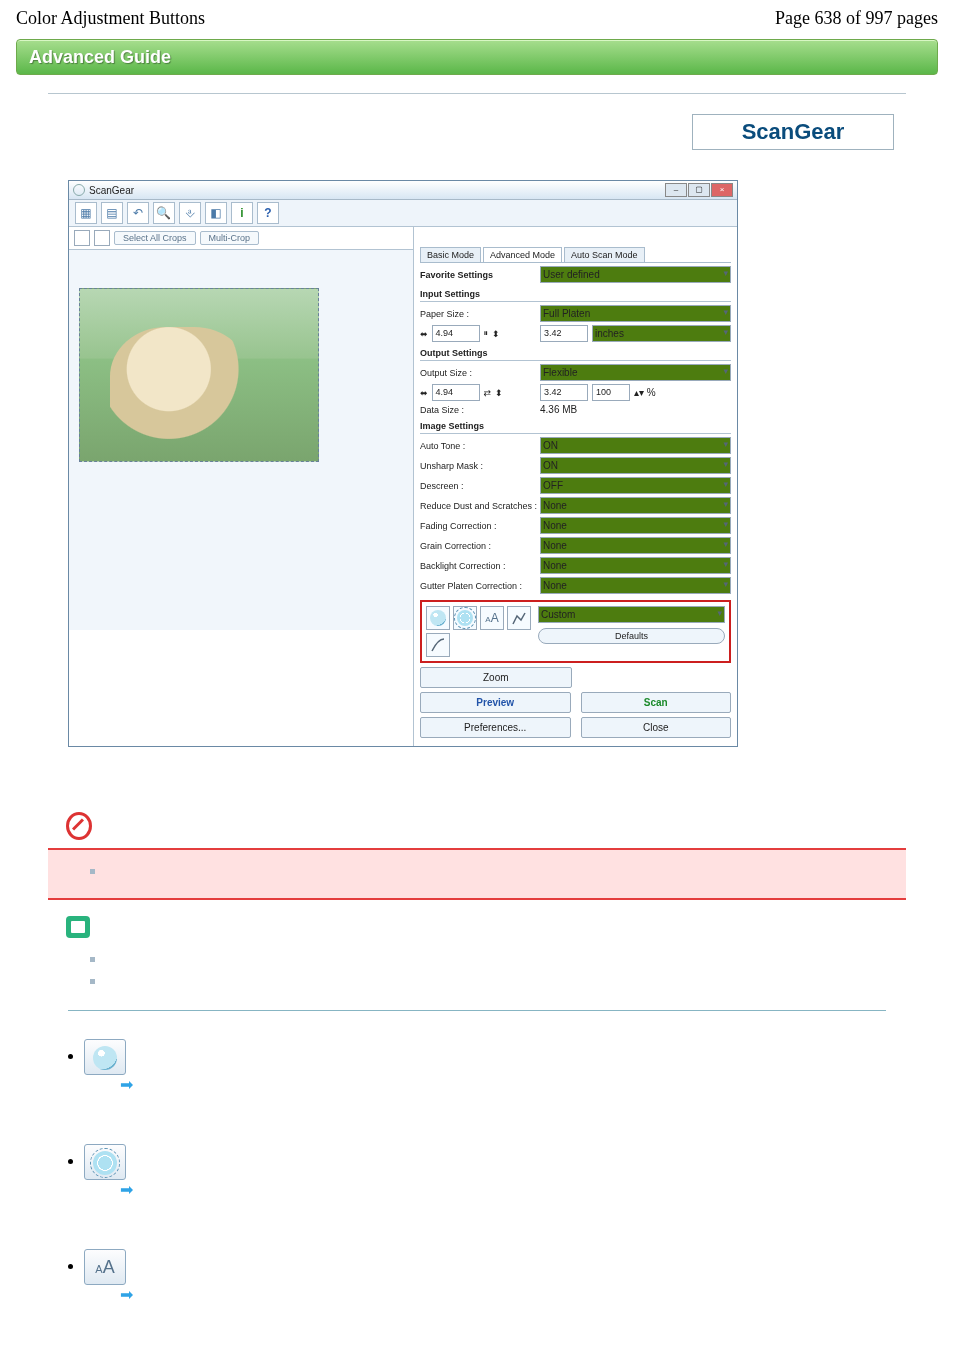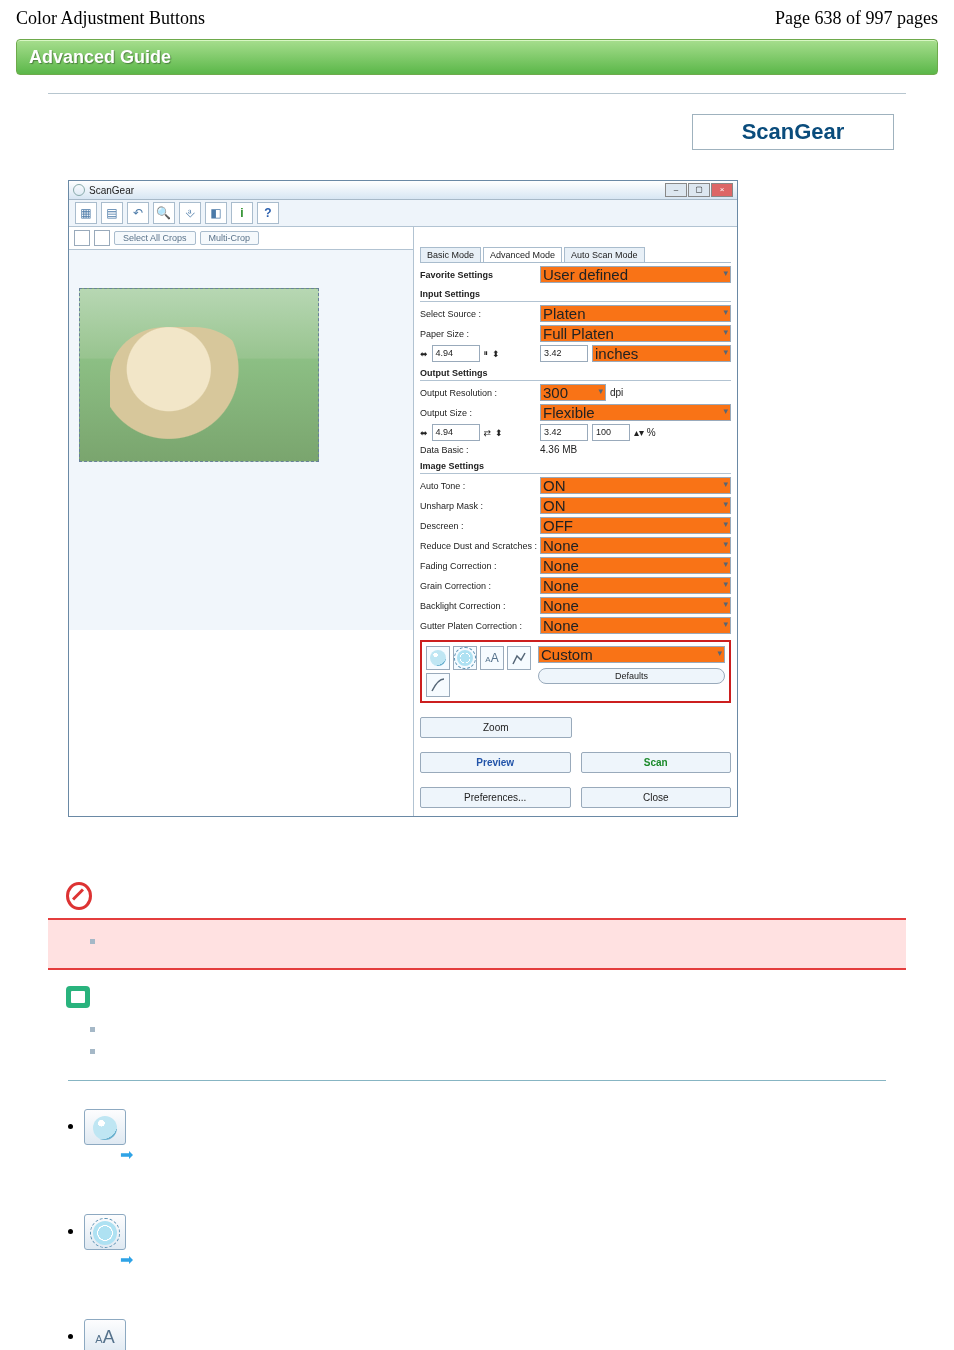--- a/index.html
+++ b/index.html
@@ -80,31 +80,31 @@
   .ss-canvas {height:380px;background:#f1f6fb;position:relative}
   .photo {position:absolute;top:38px;left:10px;width:238px;height:172px;border:1px dashed #69819a;background:linear-gradient( #b7d7b3,#98c48f 40%, #8cbf84 41%, #7aa56e);}
   .dog {position:absolute;left:30px;top:38px;width:140px;height:124px;background:radial-gradient(circle at 42% 34%, #f2e6c8 0 36%, #d7c79b 37% 60%, rgba(0,0,0,0) 61%);border-radius:40% 40% 30% 30%}
   .ss-right {flex:1;padding:20px 6px 8px 6px}
   .tabs {display:flex;border-bottom:1px solid #a9bccd}
   .tabs div{border:1px solid #a9bccd;border-bottom:none;background:#e8f0f7;padding:2px 6px;font-size:9px;margin-right:2px}
   .tabs .act{background:#fff;font-weight:normal}
   .kv {display:flex;align-items:center;margin:3px 0}
   .kv .k{width:120px;font-size:9px}
   .kv .v{flex:1}
-  .sel{border:1px solid #9ab;background:#f97316;font-size:15px;padding:1px 2px;position:relative;height:13px;line-height:13px}
+  .sel{border:1px solid #9ab;background:#4d7c0f;font-size:10px;padding:1px 2px;position:relative;height:13px;line-height:13px}
   .sel:after{content:"▾";position:absolute;right:2px;top:0;color:#567;font-size:9px}
   .secthdr{font-weight:bold;font-size:9px;margin-top:6px;border-bottom:1px solid #b2c3d2;padding-bottom:2px}
   .row2 {display:flex;gap:4px;align-items:center}
   .row2 .box{border:1px solid #9ab;background:#fff;font-size:9px;padding:1px 3px;height:13px;line-height:13px}
   .redout {border:2px solid #cc1f1f;padding:4px;margin-top:6px;display:flex;gap:6px;align-items:flex-start}
   .redout .iconset{display:flex;flex-wrap:wrap;gap:3px;width:106px}
   .redout .iconset .ib{width:22px;height:22px;border:1px solid #9ab;background:#f6fbff;display:flex;align-items:center;justify-content:center;color:#567}
   .redout .right{flex:1}
   .redout .right .sel{margin-bottom:5px}
-  .btnrow{display:flex;gap:10px;margin-top:14px}
+  .btnrow{display:flex;gap:10px;margin-top:4px}
   .btnrow .b{flex:1;border:1px solid #9ab;background:#eef5fb;text-align:center;padding:4px 0;font-size:10px;border-radius:2px}
   .btnrow .pv{color:#2254a9;font-weight:bold}
   .btnrow .sc{color:#1b8a2a;font-weight:bold}
   .dflt-btn{border:1px solid #9ab;background:#eef5fb;text-align:center;padding:2px 0;font-size:9px;border-radius:8px}
 
   
   .sect-icon {width:26px;height:26px;display:inline-flex;align-items:center;justify-content:center;border-radius:4px;margin:6px 0 0 18px}
   .no-entry{width:22px;height:22px;border:3px solid #d33;border-radius:50%;position:relative}
   .no-entry:after{content:"";position:absolute;left:2px;top:8px;width:14px;height:3px;background:#d33;transform:rotate(-45deg)}
   .pink-band{background:#ffe1e1;border-top:2px solid #e43d3d;border-bottom:2px solid #e43d3d;padding:12px 0 18px 42px;margin:4px 0 10px 0}
@@ -186,73 +186,60 @@
 
         <div class="kv">
           <div class="k" style="font-weight:bold">Favorite Settings</div>
           <div class="v">
               <div class="sel">User defined</div>
             </div>
         </div>
 
         <div class="secthdr">Input Settings</div>
         <div class="kv">
-            <div class="k">Select Source :</div>
-            <div class="v">
-              <div class="sel">Platen</div>
-            </div>
-          </div>
-        <div class="kv">
             <div class="k">Paper Size :</div>
             <div class="v">
               <div class="sel">Full Platen</div>
             </div>
           </div>
         <div class="kv">
             <div class="k row2">
               <span>⬌</span>
               <span class="box" style="width:40px">4.94</span>
               <span>⏸</span>
               <span>⬍</span>
             </div>
             <div class="v row2">
               <span class="box" style="width:40px">3.42</span>
               <div class="sel" style="flex:1">inches</div>
             </div>
           </div>
 
         <div class="secthdr">Output Settings</div>
         <div class="kv">
-            <div class="k">Output Resolution :</div>
-            <div class="v row2">
-              <div class="sel" style="width:60px">300</div>
-              <span>dpi</span>
-            </div>
-          </div>
-        <div class="kv">
             <div class="k">Output Size :</div>
             <div class="v">
               <div class="sel">Flexible</div>
             </div>
           </div>
         <div class="kv">
             <div class="k row2">
               <span>⬌</span>
               <span class="box" style="width:40px">4.94</span>
               <span>⇄</span>
               <span>⬍</span>
             </div>
             <div class="v row2">
               <span class="box" style="width:40px">3.42</span>
               <span class="box" style="width:30px">100</span>
               <span>▴▾ %</span>
             </div>
           </div>
         <div class="kv">
-            <div class="k">Data Basic :</div>
+            <div class="k">Data Size :</div>
             <div class="v"><span class="box" style="display:inline-block;width:70px">4.36 MB</span></div>
           </div>
 
         <div class="secthdr">Image Settings</div>
         <div id="img-rows">
             <div class="kv">
               <div class="k">Auto Tone :</div>
               <div class="v">
                 <div class="sel">ON</div>
               </div>

